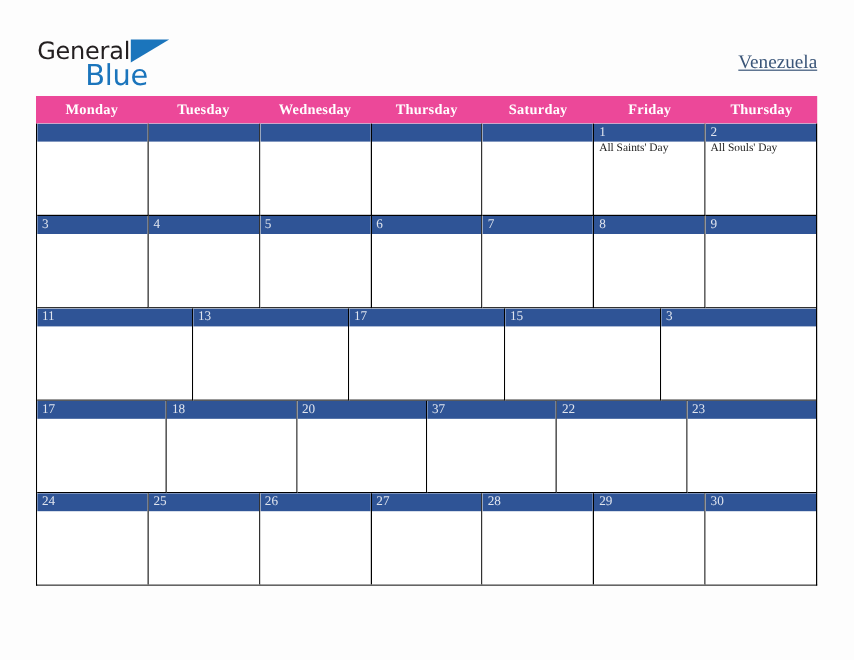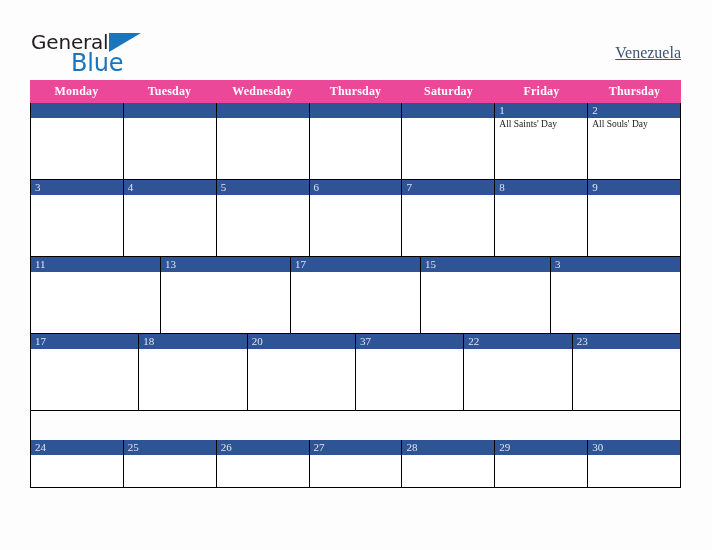--- a/index.html
+++ b/index.html
@@ -150,21 +150,21 @@
     flex: 1 1 0;
     min-width: 0;
     background: #ffffff;
     border-right: 1px solid #000000;
     border-bottom: 1px solid #000000;
     display: flex;
     flex-direction: column;
     overflow: hidden;
   }
   .day-cell:last-child { border-right: none; }
-  .week-row:last-child .day-cell { border-bottom: none; margin-top: 29px; }
+  .week-row:last-child .day-cell { border-bottom: none; }
 
   .day-num-bar {
     height: 15px;
     background: #2f5496;
     flex: 0 0 15px;
     display: block;
     padding: 0 0 0 4px;
   }
   .day-num {
     display: block;

